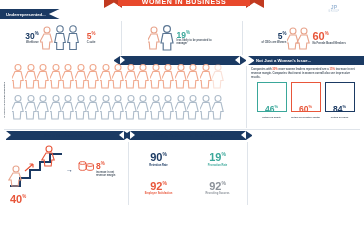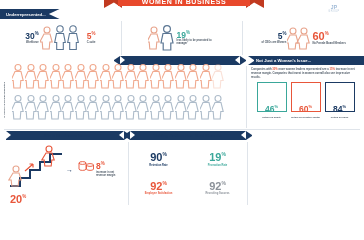--- a/index.html
+++ b/index.html
@@ -666,21 +666,21 @@
 
       <div class="coin-stat">
         <div class="pct-md orange">
           <span>8</span><span class="pct-sm-sup">%</span>
         </div>
         <div class="cap" style="max-width:26px">increase in net revenue margin</div>
       </div>
 
       <div class="bottom-30">
         <div class="pct-lg orange">
-          <span>20</span><span class="pct-sm-sup">%</span>
+          <span>40</span><span class="pct-sm-sup">%</span>
         </div>
       </div>
     </div>
 
     <div class="panel-results">
       <div class="res">
         <div class="v navy">
           <span>90</span><sup>%</sup>
         </div>
         <div class="l navy">Retention Rate</div>

